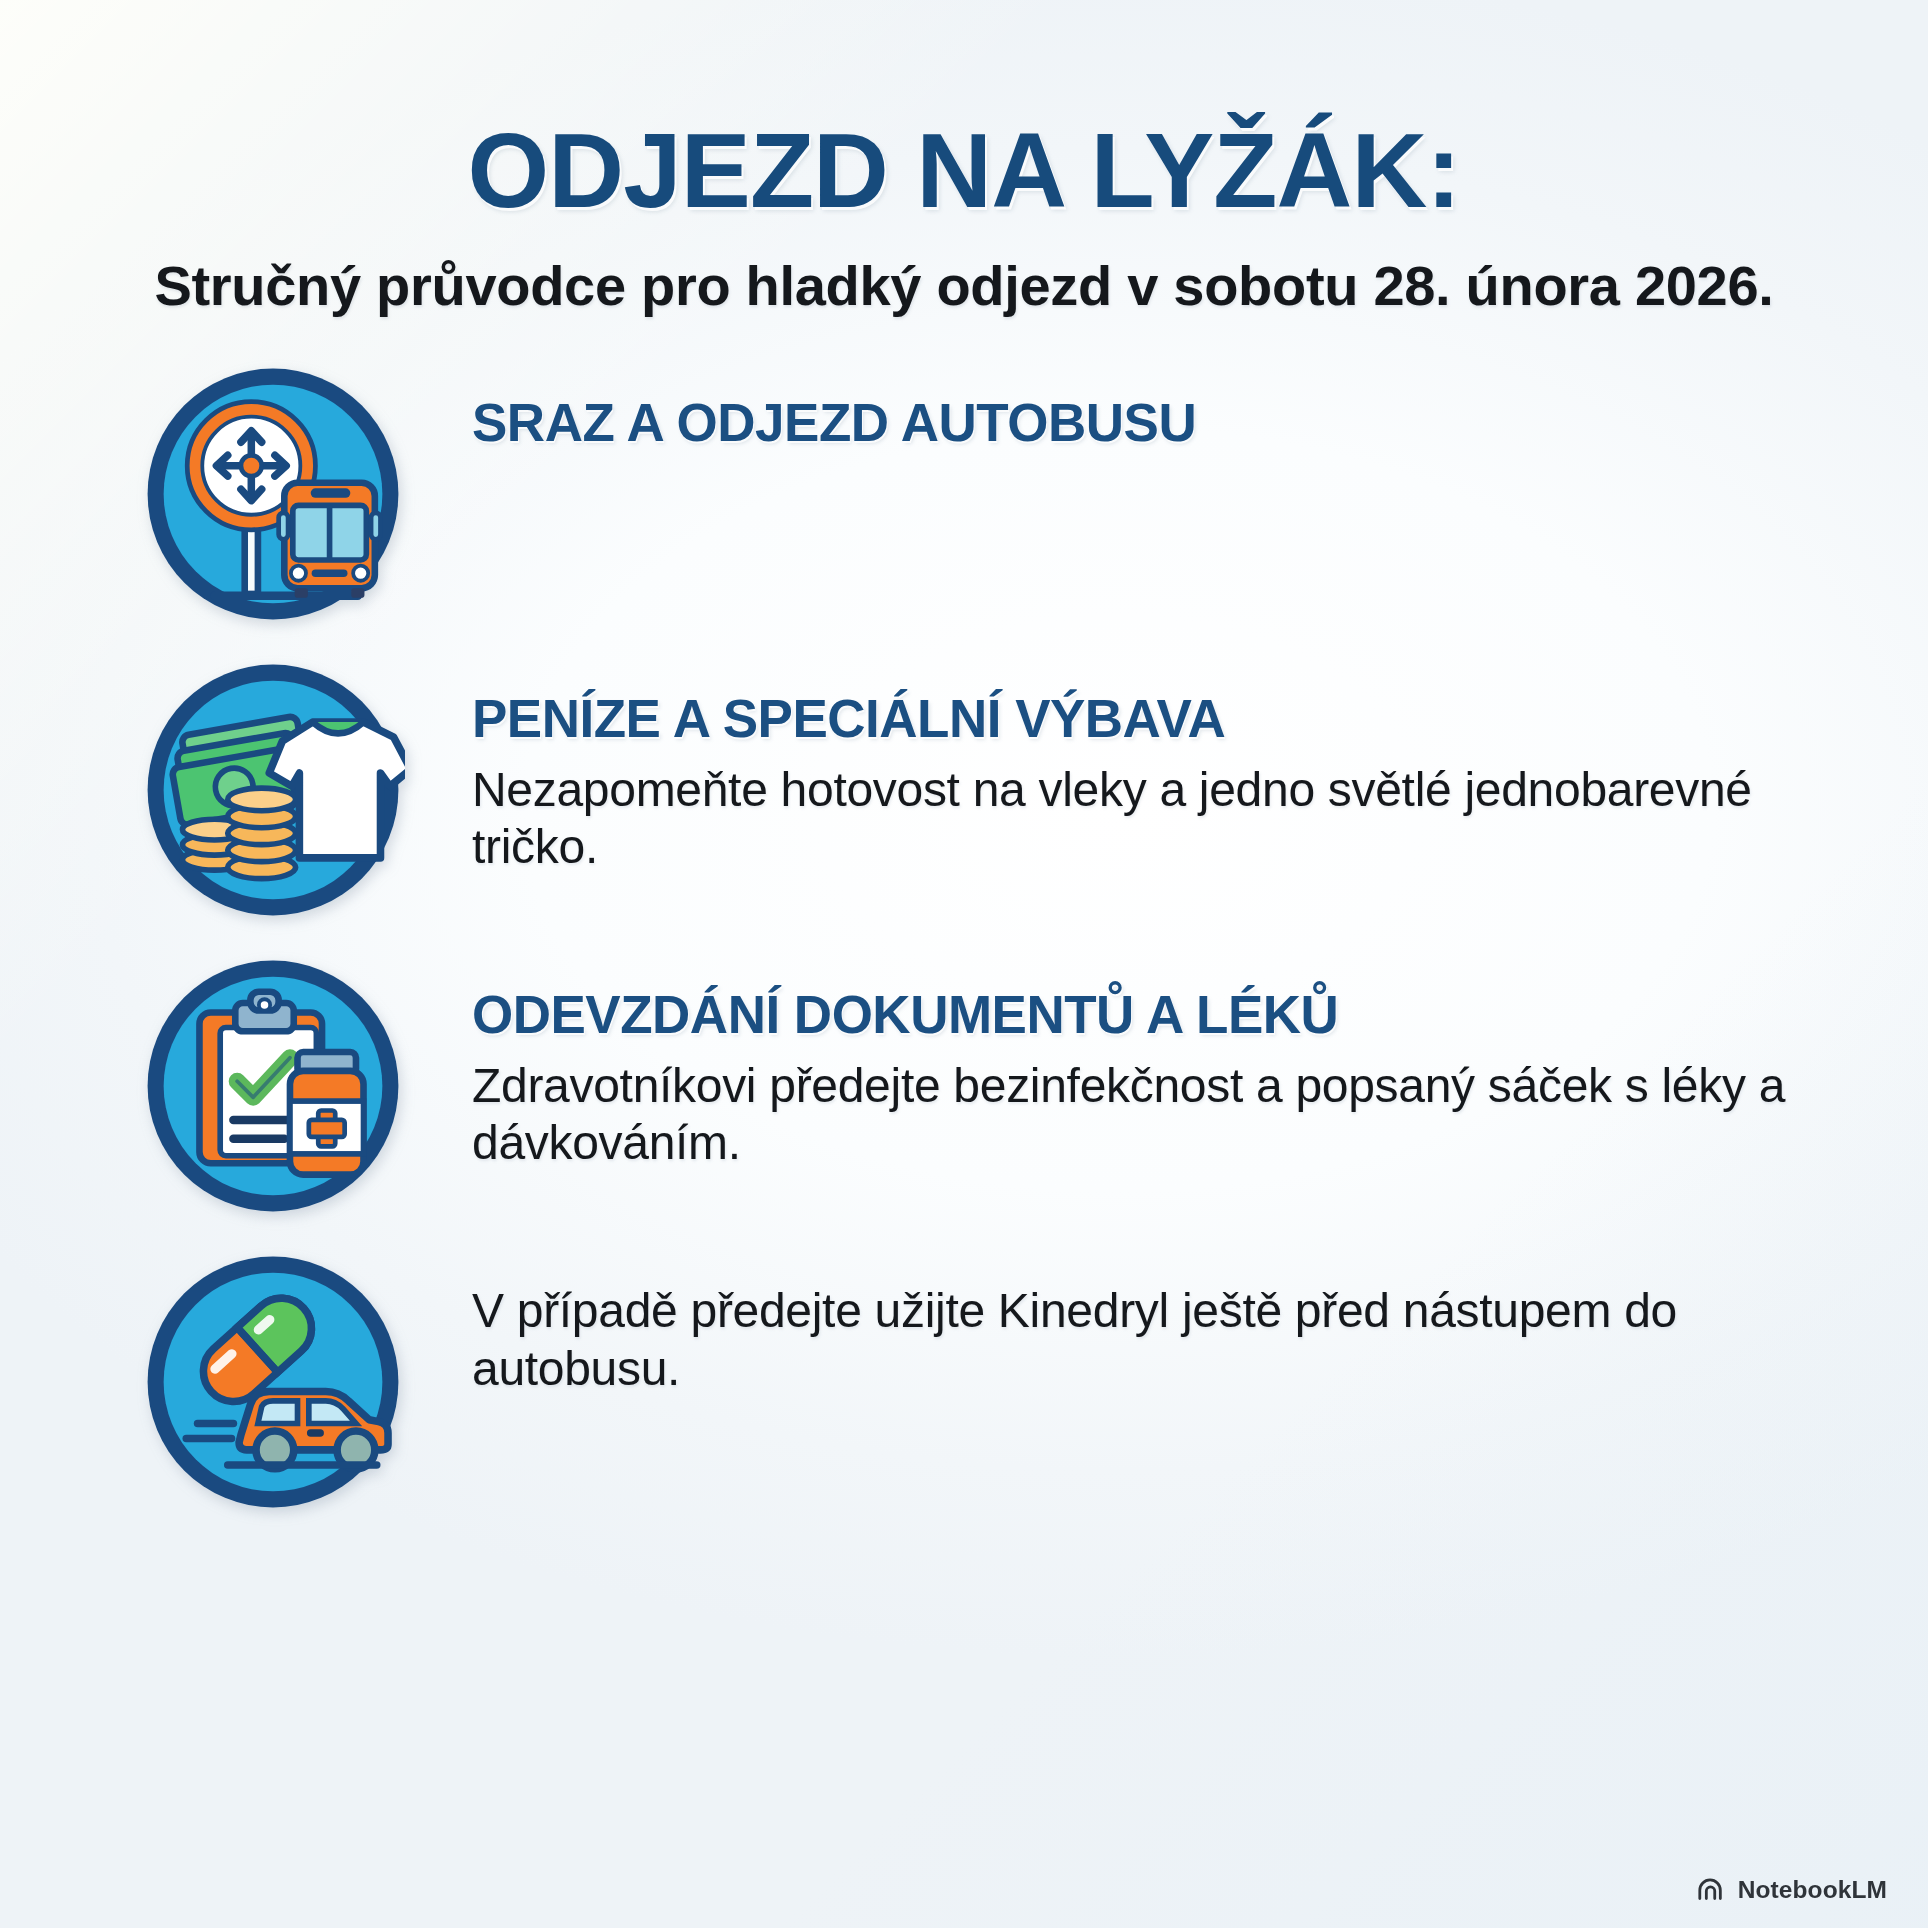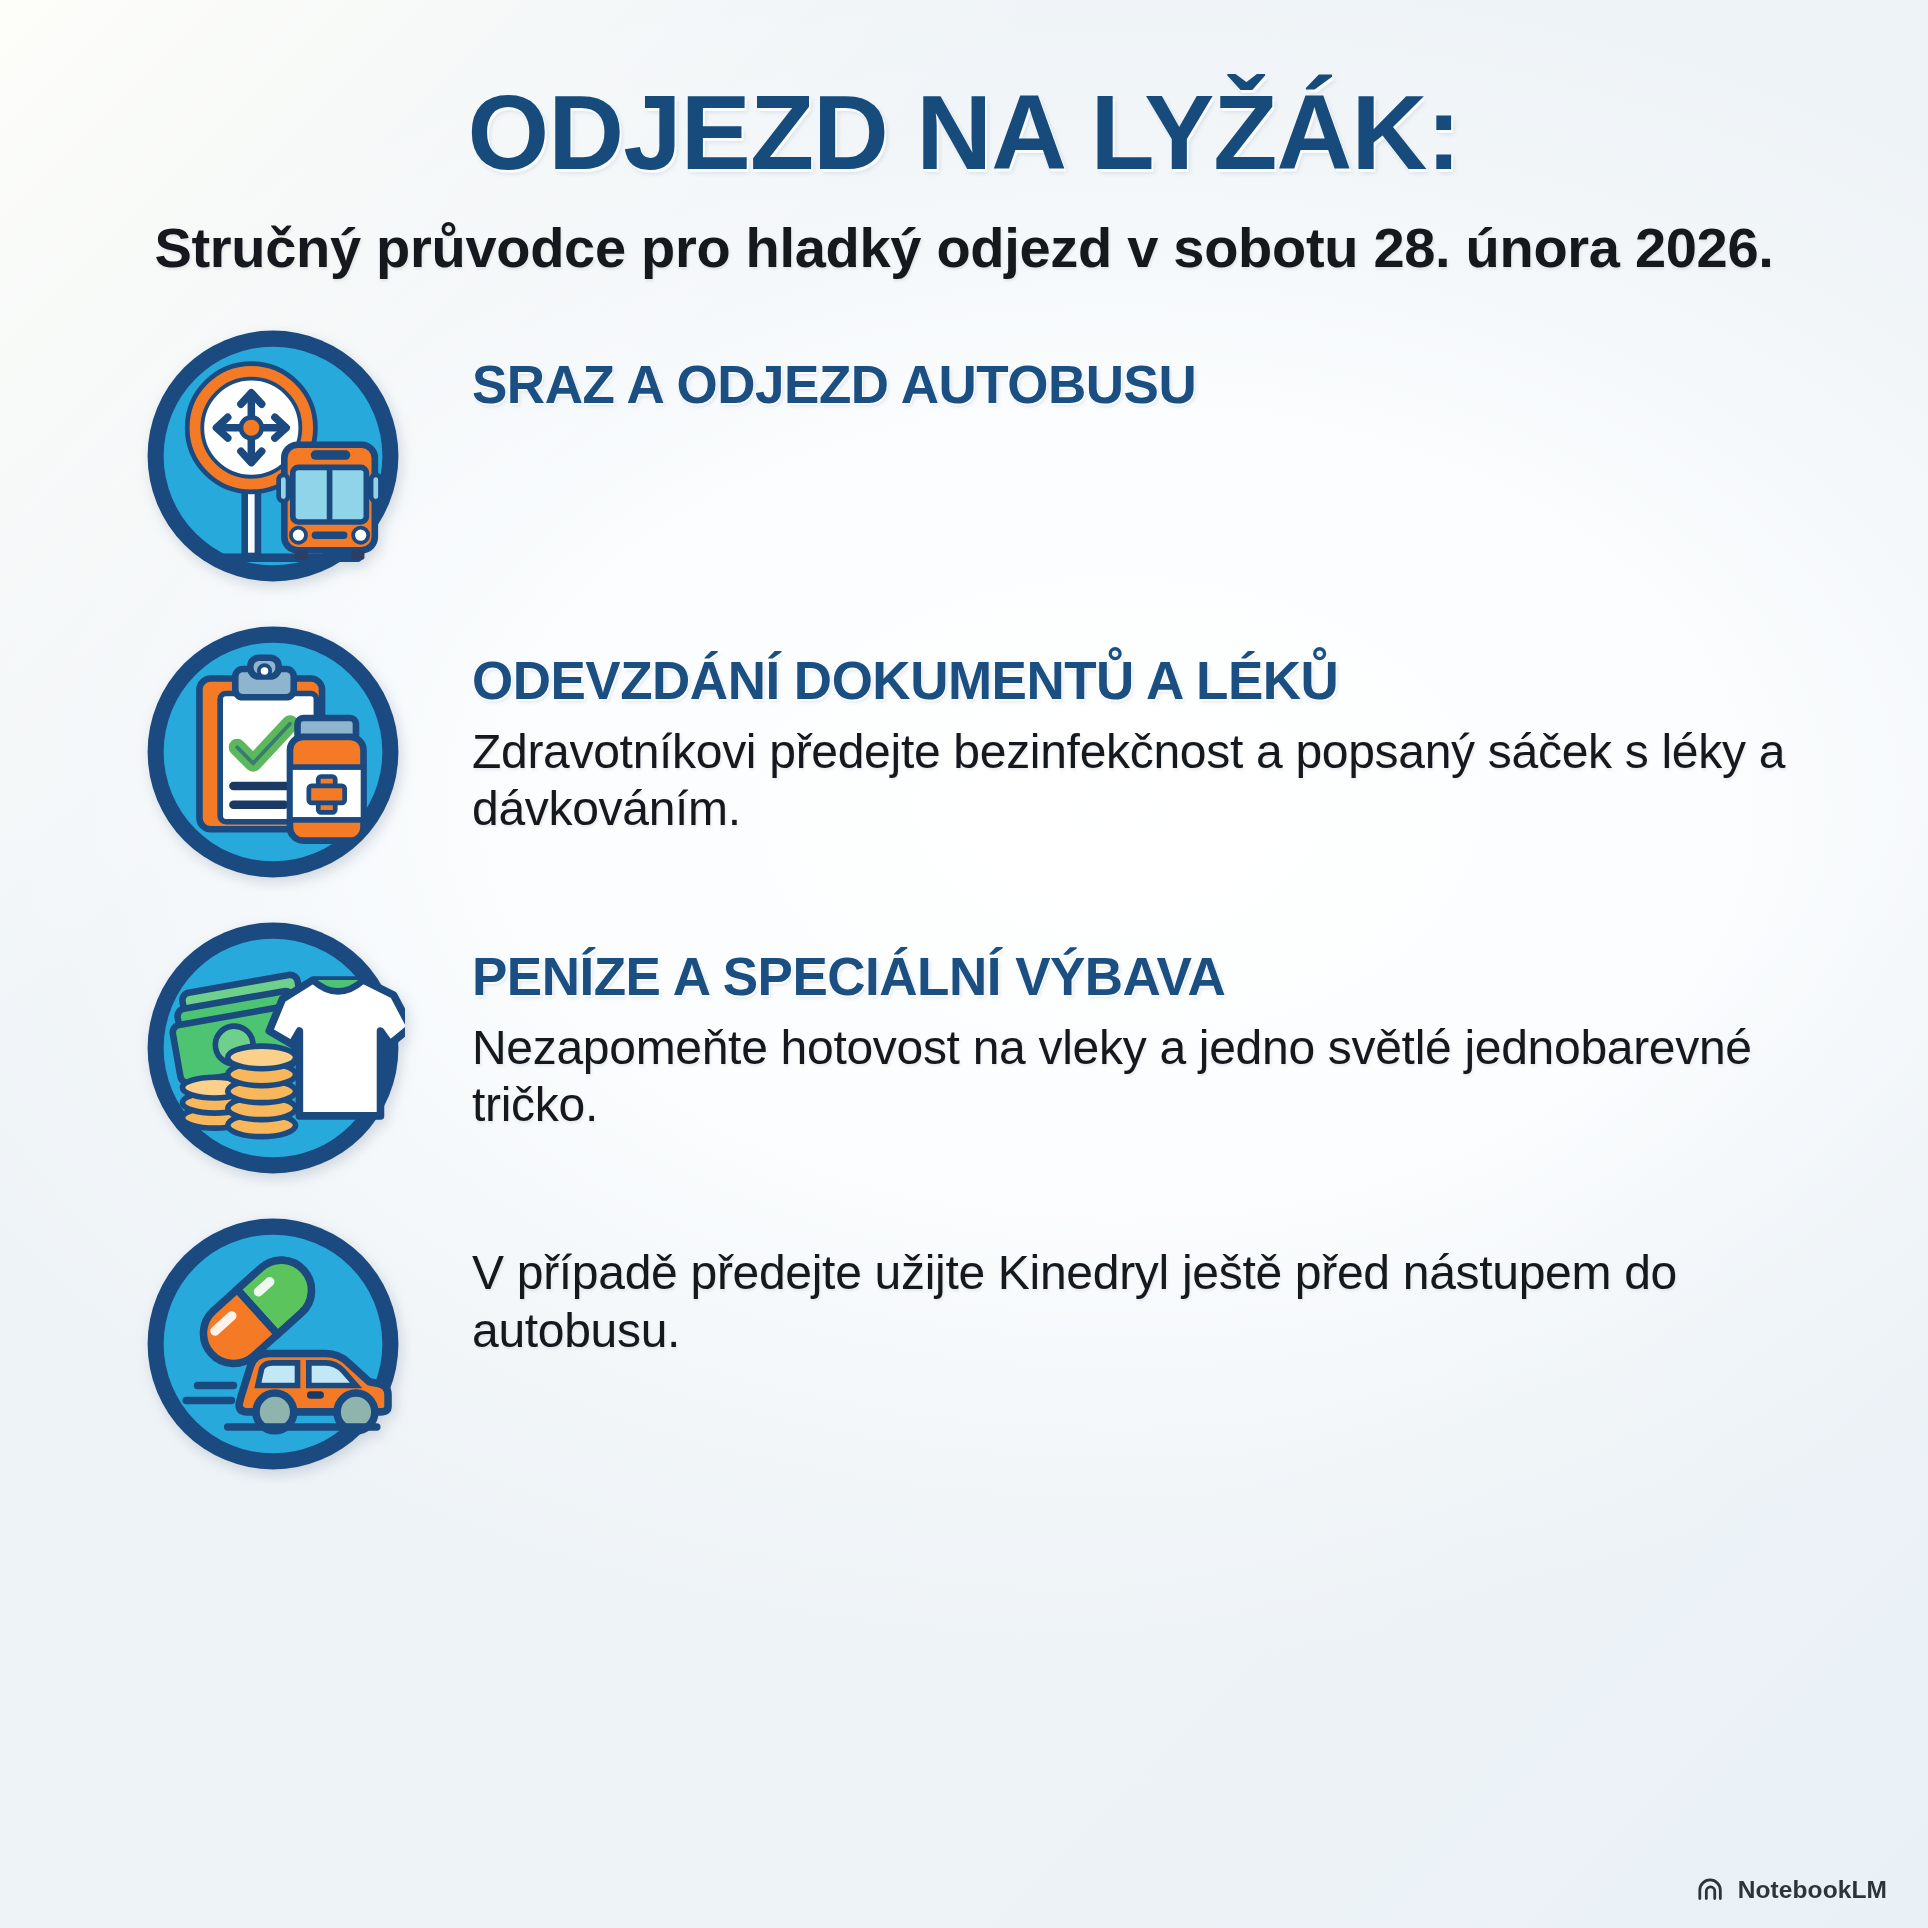--- a/index.html
+++ b/index.html
@@ -26,21 +26,21 @@
   .poster::before {
     content:"";
     position:absolute; inset:0;
     background: linear-gradient(135deg, rgba(255,255,250,0.9) 0%, rgba(255,255,255,0.0) 28%, rgba(236,243,248,0.0) 70%, rgba(232,240,246,0.75) 100%);
     pointer-events:none;
   }
 
   
   .header {
     position: relative;
-    padding-top: 77px;
+    padding-top: 115px;
     text-align: center;
   }
 
   .title {
     color: #174b7c;
     font-weight: 900;
     font-size: 105px;
     line-height: 1.06;
     letter-spacing: -0.9px;
     text-transform: uppercase;
@@ -181,56 +181,20 @@
         <div class="row-heading">SRAZ A ODJEZD AUTOBUSU</div>
       </div>
     </div>
 
     <div class="row">
       <div class="icon-wrap">
         <svg viewBox="0 0 280 280" xmlns="http://www.w3.org/2000/svg">
           <circle cx="140" cy="140" r="133" fill="#1a4a80"></circle>
           <circle cx="140" cy="140" r="116" fill="#27a9dc"></circle>
 
-          <rect x="62" y="62" width="130" height="160" rx="12" fill="#f47a26" stroke="#1a4a80" stroke-width="7"></rect>
-
-          <rect x="84" y="78" width="102" height="136" rx="6" fill="#ffffff" stroke="#1a4a80" stroke-width="6"></rect>
-
-          <rect x="100" y="52" width="62" height="30" rx="8" fill="#8fb4ce" stroke="#1a4a80" stroke-width="7"></rect>
-          <rect x="116" y="40" width="30" height="20" rx="9" fill="#8fb4ce" stroke="#1a4a80" stroke-width="7"></rect>
-          <circle cx="131" cy="54" r="6" fill="#ffffff" stroke="#1a4a80" stroke-width="4"></circle>
-
-          <polyline points="102,135 119,152 158,110" fill="none" stroke="#5cb85c" stroke-width="18" stroke-linecap="round" stroke-linejoin="round"></polyline>
-          <polyline points="102,135 119,152 158,110" fill="none" stroke="#1a4a80" stroke-width="4" stroke-linecap="round" stroke-linejoin="round" opacity="0.55"></polyline>
-
-          <line x1="98" y1="176" x2="172" y2="176" stroke="#1a3a63" stroke-width="9" stroke-linecap="round"></line>
-          <line x1="98" y1="196" x2="152" y2="196" stroke="#1a3a63" stroke-width="9" stroke-linecap="round"></line>
-
-          <g>
-            <rect x="166" y="104" width="62" height="24" rx="6" fill="#8fb4ce" stroke="#1a4a80" stroke-width="7"></rect>
-            <rect x="158" y="124" width="78" height="110" rx="14" fill="#f47a26" stroke="#1a4a80" stroke-width="7"></rect>
-            <rect x="158" y="156" width="78" height="56" fill="#ffffff" stroke="#1a4a80" stroke-width="6"></rect>
-
-            <rect x="188" y="166" width="18" height="38" rx="3" fill="#f47a26" stroke="#1a4a80" stroke-width="5"></rect>
-            <rect x="178" y="176" width="38" height="18" rx="3" fill="#f47a26" stroke="#1a4a80" stroke-width="5"></rect>
-          </g>
-        </svg>
-      </div>
-      <div class="row-text">
-        <div class="row-heading">ODEVZDÁNÍ DOKUMENTŮ A LÉKŮ</div>
-        <div class="row-body">Zdravotníkovi předejte bezinfekčnost a popsaný sáček s léky a dávkováním.</div>
-      </div>
-    </div>
-
-    <div class="row">
-      <div class="icon-wrap">
-        <svg viewBox="0 0 280 280" xmlns="http://www.w3.org/2000/svg">
-          <circle cx="140" cy="140" r="133" fill="#1a4a80"></circle>
-          <circle cx="140" cy="140" r="116" fill="#27a9dc"></circle>
-
           <g transform="rotate(-10 120 130)">
             <rect x="52" y="70" width="124" height="62" rx="8" fill="#6fd08c" stroke="#1a4a80" stroke-width="7"></rect>
             <rect x="44" y="86" width="124" height="62" rx="8" fill="#4cc471" stroke="#1a4a80" stroke-width="7"></rect>
             <rect x="36" y="102" width="124" height="62" rx="8" fill="#4cc471" stroke="#1a4a80" stroke-width="7"></rect>
             <circle cx="98" cy="133" r="20" fill="#6fd08c" stroke="#1a4a80" stroke-width="6"></circle>
           </g>
 
           <g>
             <ellipse cx="78" cy="214" rx="34" ry="11" fill="#f7b75a" stroke="#1a4a80" stroke-width="6"></ellipse>
             <ellipse cx="78" cy="198" rx="34" ry="11" fill="#f7b75a" stroke="#1a4a80" stroke-width="6"></ellipse>
@@ -242,20 +206,56 @@
             <ellipse cx="128" cy="150" rx="36" ry="12" fill="#fbd08a" stroke="#1a4a80" stroke-width="6"></ellipse>
           </g>
 
           <path d="M182 68 L150 88 L136 122 L160 136 L168 122 L168 212 L254 212 L254 122 L264 136 L286 118 L268 84 L236 68 Z" fill="#ffffff" stroke="#1a4a80" stroke-width="8" stroke-linejoin="round"></path>
           <path d="M182 68 Q209 92 236 68" fill="#4cc471" stroke="#1a4a80" stroke-width="7" stroke-linejoin="round"></path>
         </svg>
       </div>
       <div class="row-text">
         <div class="row-heading">PENÍZE A SPECIÁLNÍ VÝBAVA</div>
         <div class="row-body">Nezapomeňte hotovost na vleky a jedno světlé jednobarevné tričko.</div>
+      </div>
+    </div>
+
+    <div class="row">
+      <div class="icon-wrap">
+        <svg viewBox="0 0 280 280" xmlns="http://www.w3.org/2000/svg">
+          <circle cx="140" cy="140" r="133" fill="#1a4a80"></circle>
+          <circle cx="140" cy="140" r="116" fill="#27a9dc"></circle>
+
+          <rect x="62" y="62" width="130" height="160" rx="12" fill="#f47a26" stroke="#1a4a80" stroke-width="7"></rect>
+
+          <rect x="84" y="78" width="102" height="136" rx="6" fill="#ffffff" stroke="#1a4a80" stroke-width="6"></rect>
+
+          <rect x="100" y="52" width="62" height="30" rx="8" fill="#8fb4ce" stroke="#1a4a80" stroke-width="7"></rect>
+          <rect x="116" y="40" width="30" height="20" rx="9" fill="#8fb4ce" stroke="#1a4a80" stroke-width="7"></rect>
+          <circle cx="131" cy="54" r="6" fill="#ffffff" stroke="#1a4a80" stroke-width="4"></circle>
+
+          <polyline points="102,135 119,152 158,110" fill="none" stroke="#5cb85c" stroke-width="18" stroke-linecap="round" stroke-linejoin="round"></polyline>
+          <polyline points="102,135 119,152 158,110" fill="none" stroke="#1a4a80" stroke-width="4" stroke-linecap="round" stroke-linejoin="round" opacity="0.55"></polyline>
+
+          <line x1="98" y1="176" x2="172" y2="176" stroke="#1a3a63" stroke-width="9" stroke-linecap="round"></line>
+          <line x1="98" y1="196" x2="152" y2="196" stroke="#1a3a63" stroke-width="9" stroke-linecap="round"></line>
+
+          <g>
+            <rect x="166" y="104" width="62" height="24" rx="6" fill="#8fb4ce" stroke="#1a4a80" stroke-width="7"></rect>
+            <rect x="158" y="124" width="78" height="110" rx="14" fill="#f47a26" stroke="#1a4a80" stroke-width="7"></rect>
+            <rect x="158" y="156" width="78" height="56" fill="#ffffff" stroke="#1a4a80" stroke-width="6"></rect>
+
+            <rect x="188" y="166" width="18" height="38" rx="3" fill="#f47a26" stroke="#1a4a80" stroke-width="5"></rect>
+            <rect x="178" y="176" width="38" height="18" rx="3" fill="#f47a26" stroke="#1a4a80" stroke-width="5"></rect>
+          </g>
+        </svg>
+      </div>
+      <div class="row-text">
+        <div class="row-heading">ODEVZDÁNÍ DOKUMENTŮ A LÉKŮ</div>
+        <div class="row-body">Zdravotníkovi předejte bezinfekčnost a popsaný sáček s léky a dávkováním.</div>
       </div>
     </div>
 
     <div class="row">
       <div class="icon-wrap">
         <svg viewBox="0 0 280 280" xmlns="http://www.w3.org/2000/svg">
           <circle cx="140" cy="140" r="133" fill="#1a4a80"></circle>
           <circle cx="140" cy="140" r="116" fill="#27a9dc"></circle>
 
           <g transform="rotate(-42 120 105)">

